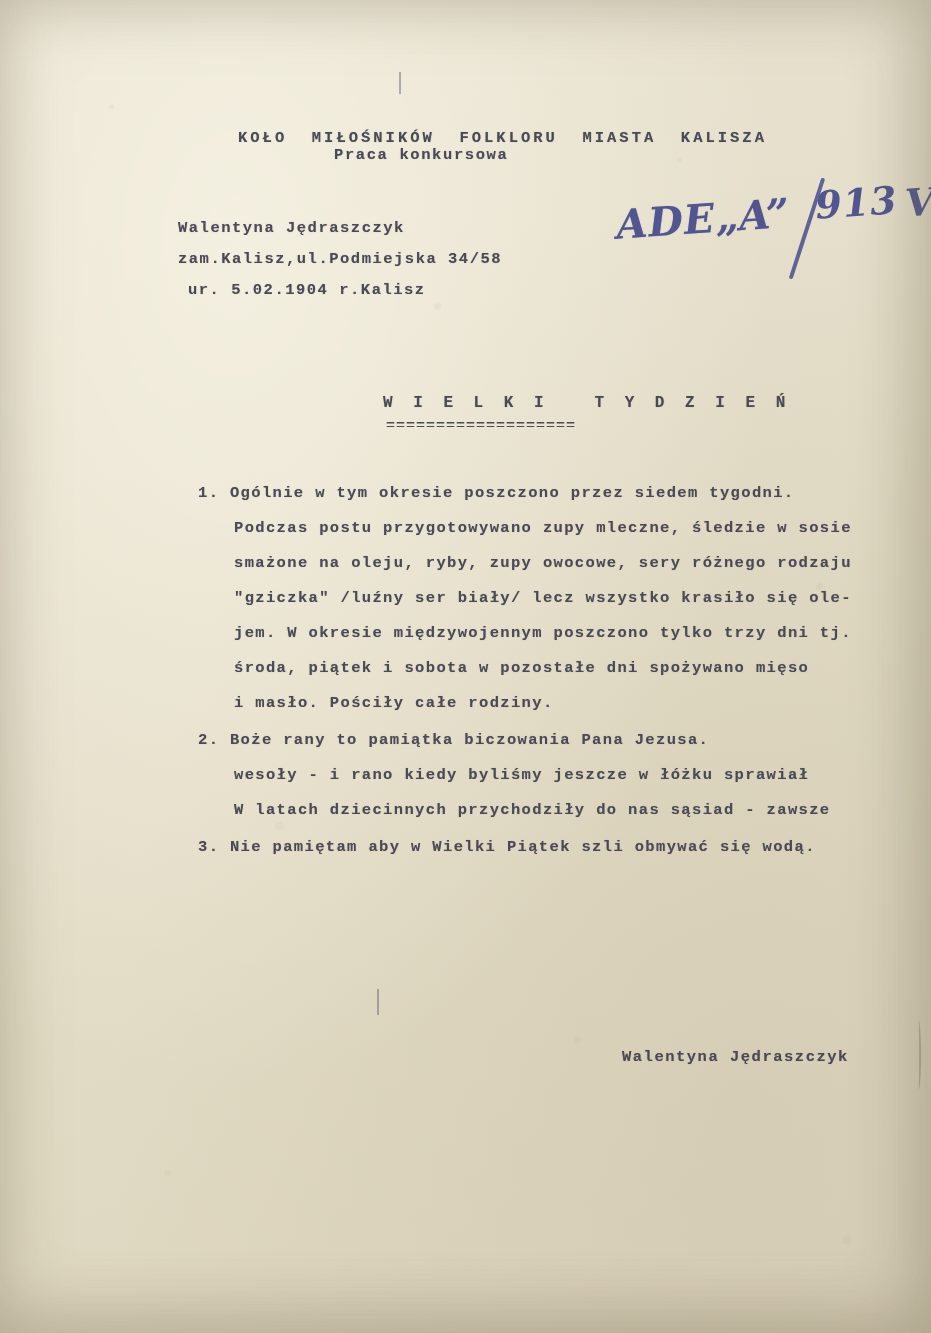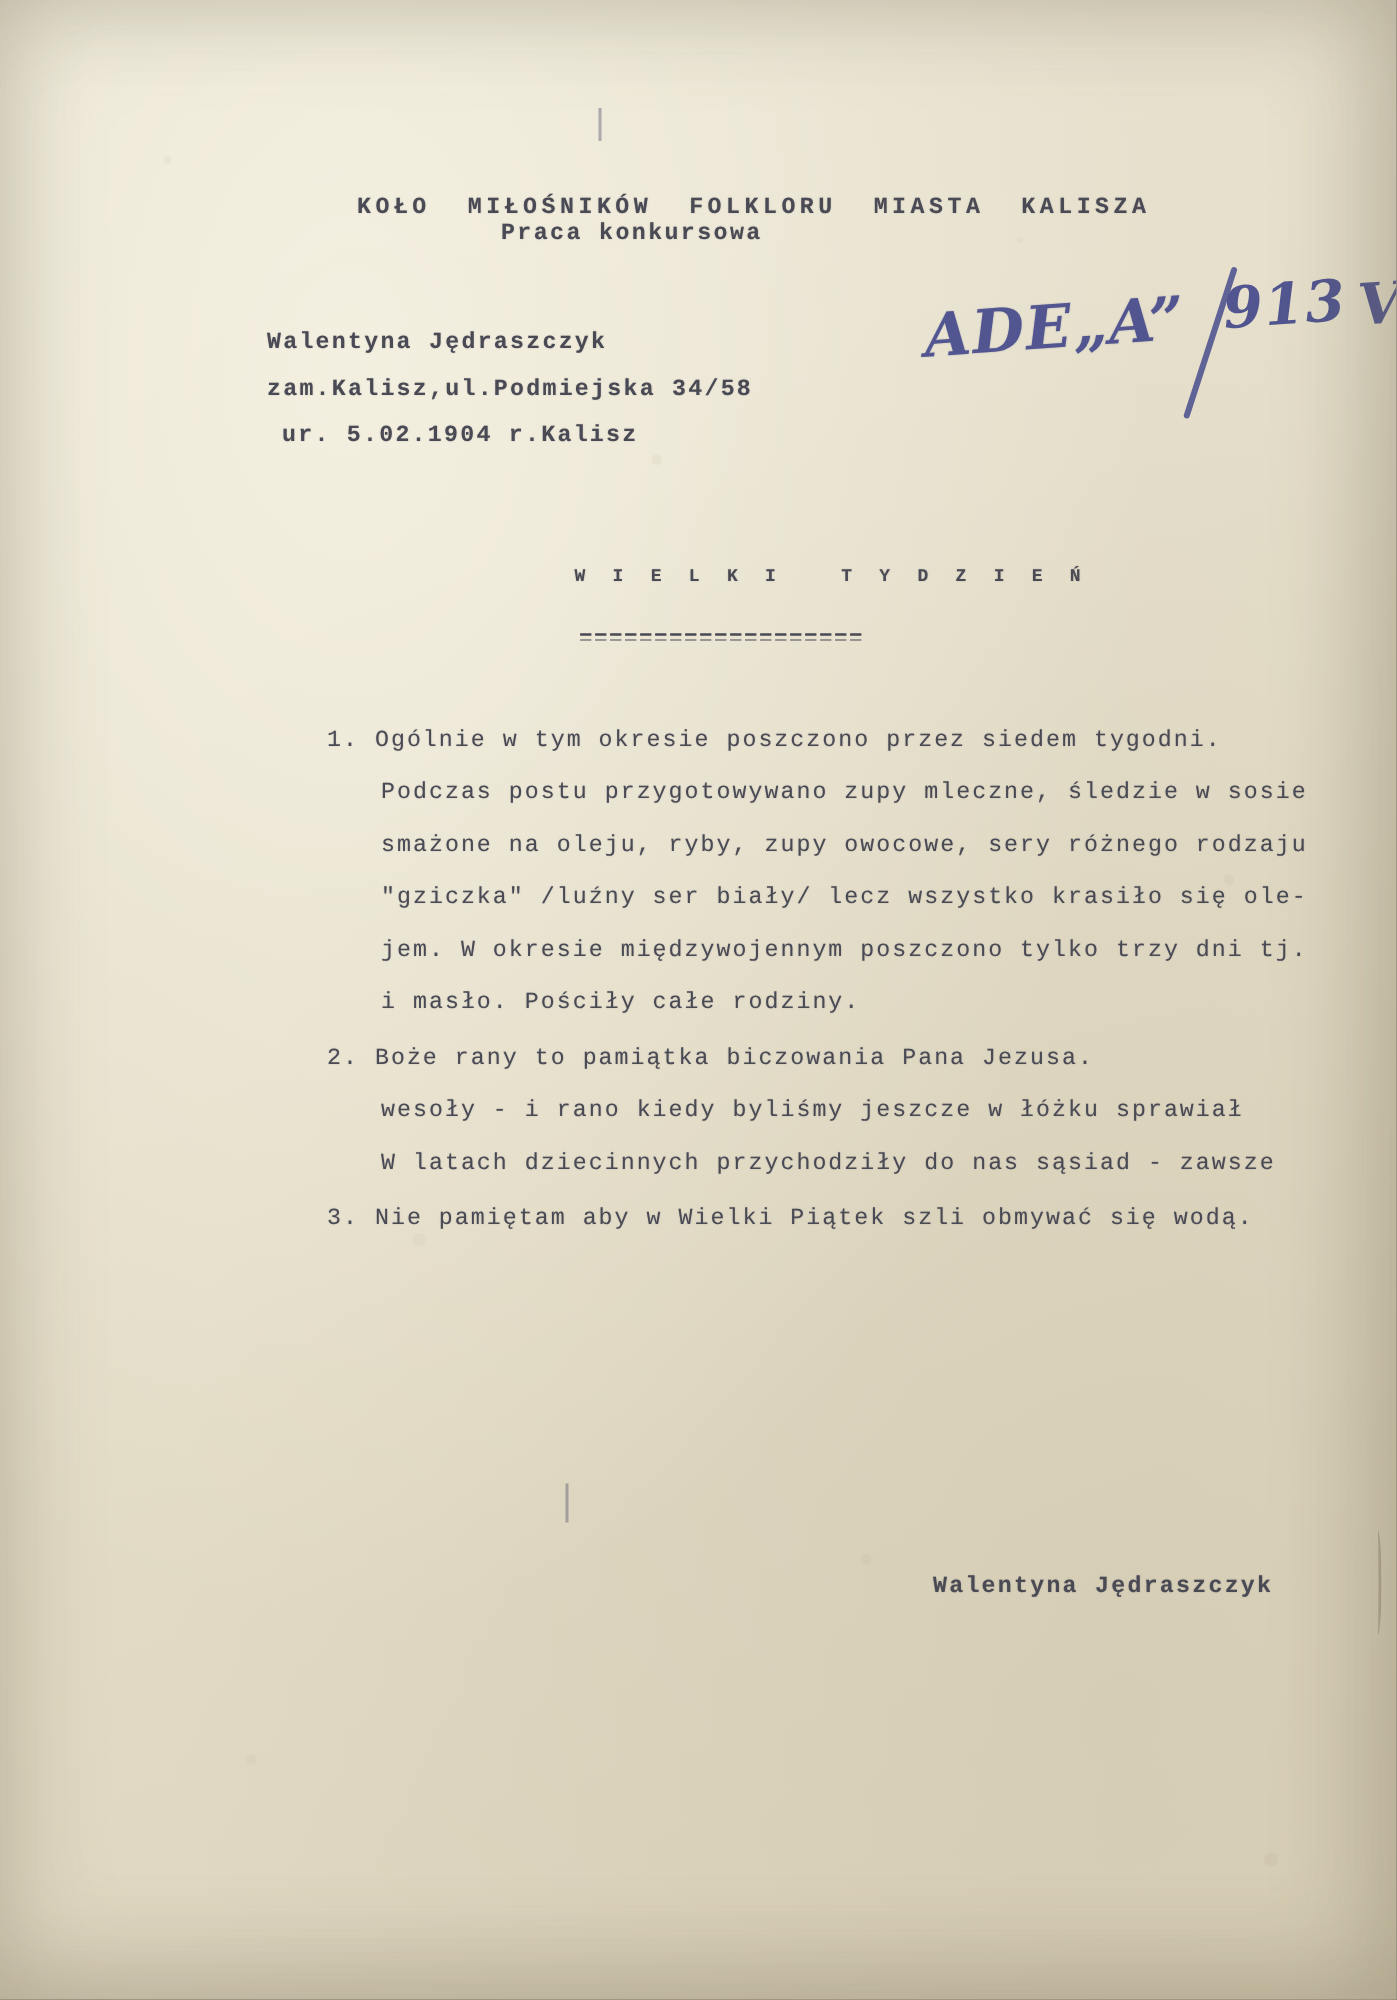--- a/index.html
+++ b/index.html
@@ -93,24 +93,24 @@
     letter-spacing: 1.5px;
     white-space: pre;
     margin-bottom: 13px;
     font-weight: 700;
     text-shadow: 0 0 1px rgba(70,70,85,0.3);
   }
   .author-block .line.indent { padding-left: 10px; }
 
   #doc-title {
     left: 383px;
-    top: 378px;
+    top: 395px;
     letter-spacing: 5.5px;
     font-weight: 700;
-    font-size: 12px;
+    font-size: 16px;
   }
   #doc-title-underline {
     position: absolute;
     left: 386px;
     top: 418px;
     width: 189px;
     height: 9px;
     color: #4a4a55;
     font-size: 15px;
     letter-spacing: 1.0px;
@@ -127,23 +127,22 @@
   }
   .para {
     margin-bottom: 19px;
   }
   .para .ln {
     color: #4a4a55;
     font-size: 15.5px;
     letter-spacing: 1.35px;
     white-space: pre;
     margin-bottom: 17px;
-    font-weight: 400;
+    font-weight: 700;
     text-shadow: 0 0 1px rgba(70,70,85,0.3);
-    margin-left: 20px;
   }
   .para .ln.hang { padding-left: 36px; }
 
   #signature {
     left: 622px;
     top: 1050px;
     letter-spacing: 1.5px;
     font-weight: 700;
   }
 
@@ -227,20 +226,21 @@
   <div id="doc-title-underline">==============================</div>
 
   <div class="body-list">
 
     <div class="para">
       <div class="ln">1. Ogólnie w tym okresie poszczono przez siedem tygodni.</div>
       <div class="ln hang">Podczas postu przygotowywano zupy mleczne, śledzie w sosie</div>
       <div class="ln hang">smażone na oleju, ryby, zupy owocowe, sery różnego rodzaju</div>
       <div class="ln hang">"gziczka" /luźny ser biały/ lecz wszystko krasiło się ole-</div>
       <div class="ln hang">jem. W okresie międzywojennym poszczono tylko trzy dni tj.</div>
+      <div class="ln hang">środa, piątek i sobota w pozostałe dni spożywano mięso</div>
       <div class="ln hang">i masło. Pościły całe rodziny.</div>
     </div>
 
     <div class="para">
       <div class="ln">2. Boże rany to pamiątka biczowania Pana Jezusa.</div>
       <div class="ln hang">wesoły - i rano kiedy byliśmy jeszcze w łóżku sprawiał</div>
       <div class="ln hang">W latach dziecinnych przychodziły do nas sąsiad - zawsze</div>
     </div>
 
     <div class="para">

